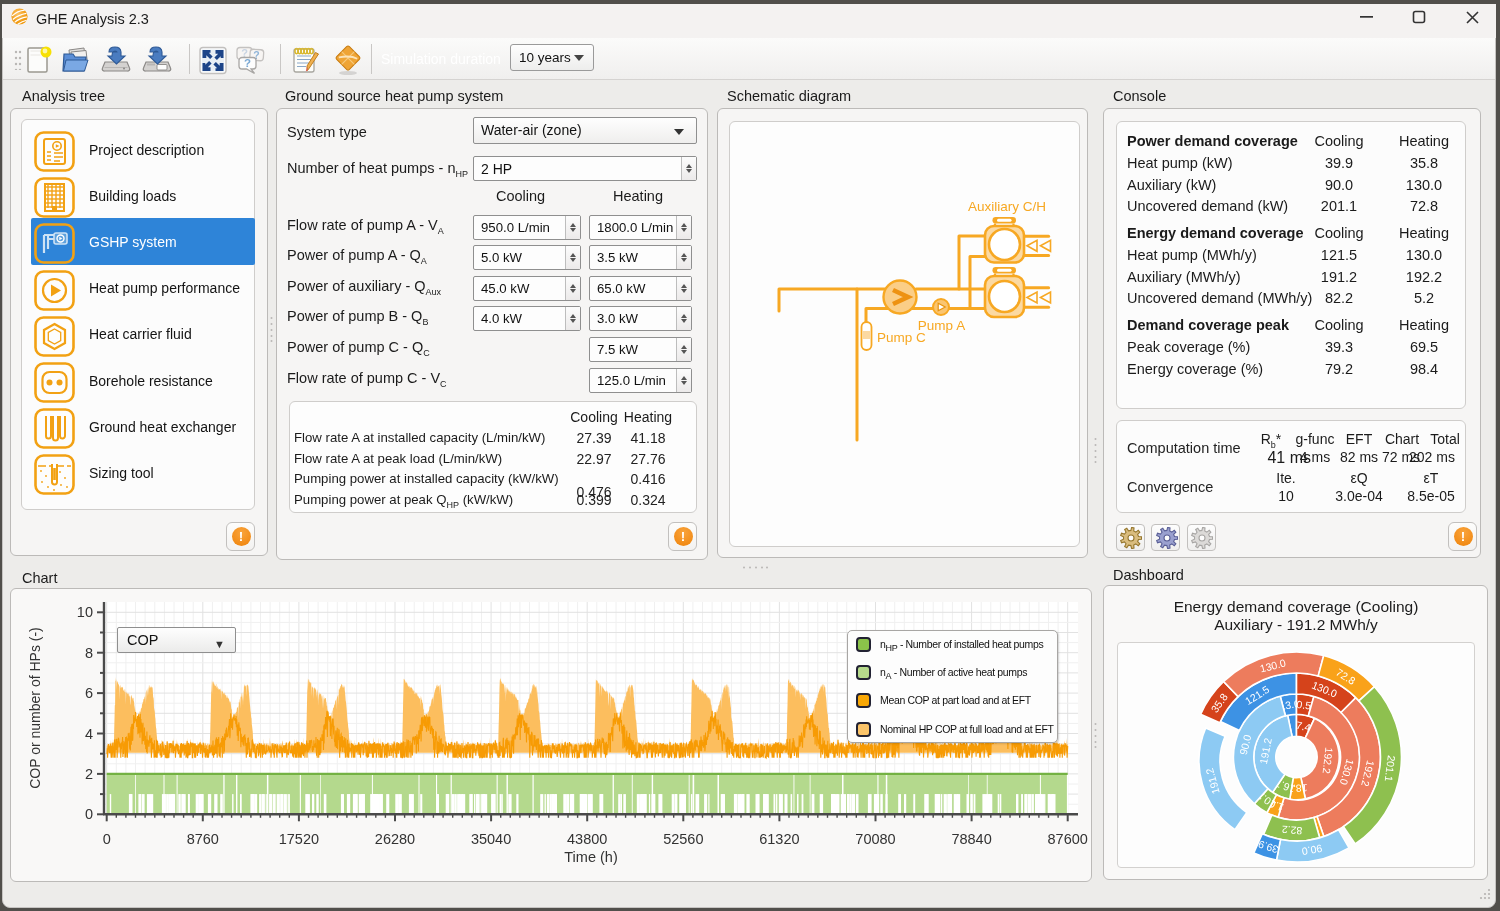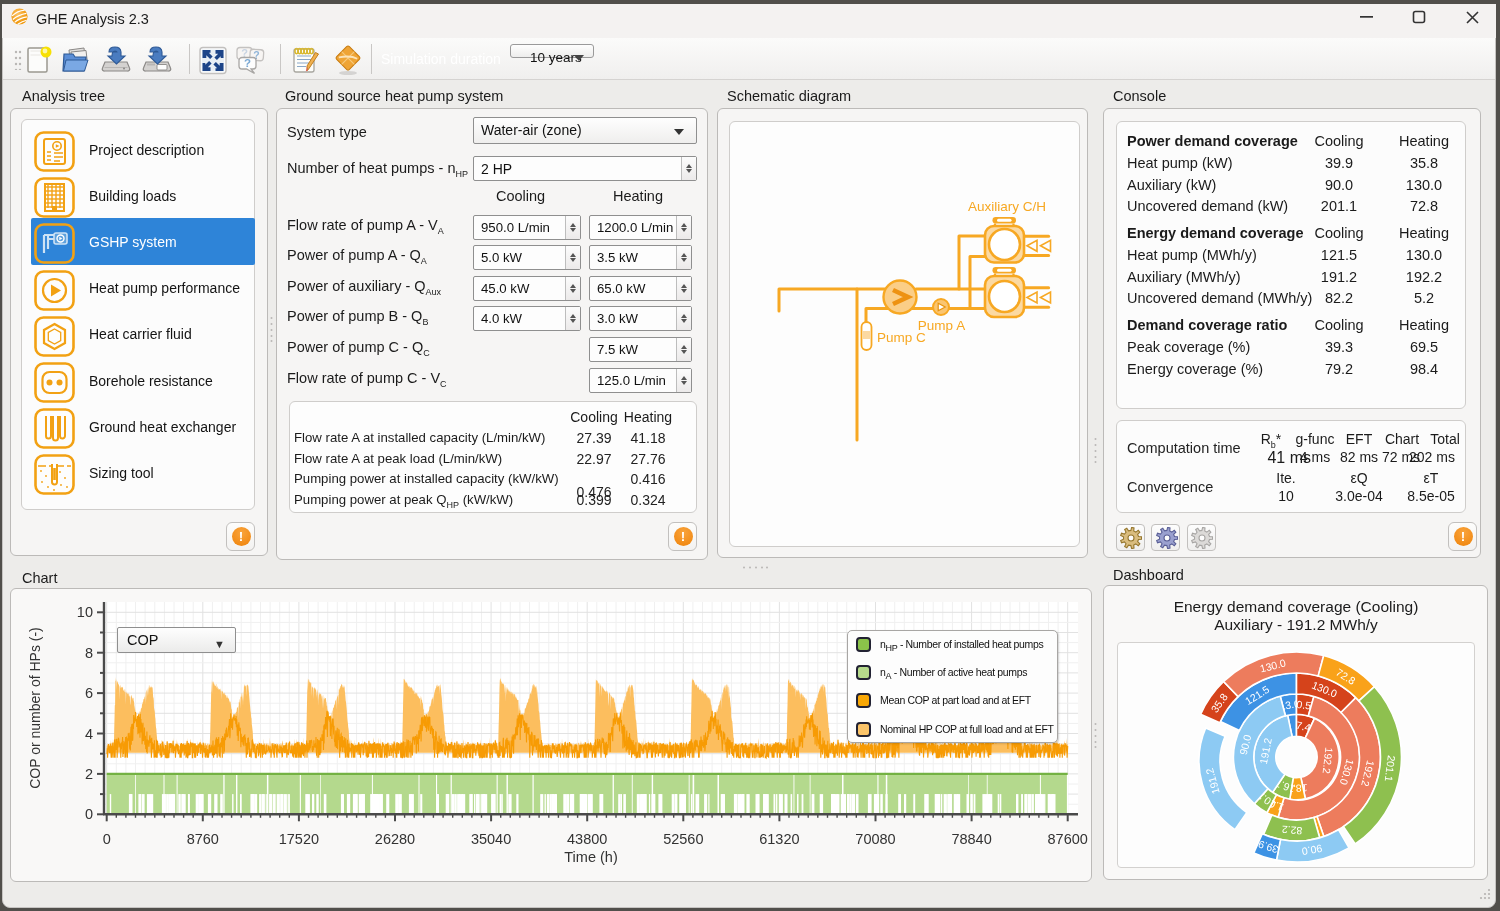--- a/index.html
+++ b/index.html
@@ -3,21 +3,21 @@
 <style>
 *{margin:0;padding:0;box-sizing:border-box;font-family:"Liberation Sans",sans-serif;}
 body{width:1500px;height:911px;position:relative;overflow:hidden;background:#514f4b;}
 .abs{position:absolute;}
 #win{left:2px;top:4px;width:1494px;height:904px;background:#edecea;border-radius:8px;border:1px solid #c6c4c2;overflow:hidden;}
 #titlebar{left:2px;top:4px;width:1494px;height:34px;background:#f4f2f1;}
 #ttxt{left:36px;top:11px;font-size:14.5px;color:#1b1b1b;}
 #toolbar{left:3px;top:38px;width:1492px;height:42px;background:linear-gradient(#fbfbfa,#f0efee);border-bottom:1px solid #d5d3d1;}
 .tsep{top:44px;width:1px;height:30px;background:#c9c7c5;}
 #simlab{left:381px;top:51px;font-size:14px;color:#ffffff;}
-#simdd{left:510px;top:44px;width:84px;height:14px;background:linear-gradient(#fefefe,#ededec);border:1px solid #9a9a9a;border-radius:3px;font-size:14px;color:#111;line-height:25px;padding-left:19px;font-size:13.5px;}
+#simdd{left:510px;top:44px;width:84px;height:27px;background:linear-gradient(#fefefe,#ededec);border:1px solid #9a9a9a;border-radius:3px;font-size:14px;color:#111;line-height:25px;padding-left:8px;font-size:13.5px;}
 #simdd:after{content:"";position:absolute;right:9px;top:10px;border:5px solid transparent;border-top:6px solid #444;}
 .plabel{font-size:14.5px;color:#1b1b1b;}
 .panel{background:#f6f5f4;border:1px solid #bcbab8;border-radius:6px;}
 .ibox{background:#fcfcfc;border:1px solid #cfcdcb;border-radius:6px;}
 .field{background:#fdfdfd;border:1px solid #8f8f8f;border-radius:2px;font-size:13.2px;color:#111;}
 .ftxt{position:absolute;left:7px;top:4px;}
 .spin{position:absolute;right:0;top:0;width:15px;height:100%;border-left:1px solid #bdbdbd;background:linear-gradient(#fcfcfc,#eceaea);}
 .spin:before{content:"";position:absolute;left:4px;top:4px;border:3.5px solid transparent;border-bottom:4px solid #555;}
 .spin:after{content:"";position:absolute;left:4px;bottom:4px;border:3.5px solid transparent;border-top:4px solid #555;}
 .flab{font-size:14.5px;color:#1b1b1b;}
@@ -247,21 +247,21 @@
     <span class="spin"></span>
   </div>
 <div class="abs flab" style="left:496px;top:188px">Cooling</div>
 <div class="abs flab" style="left:613px;top:188px">Heating</div>
 <div class="abs flab" style="left:287px;top:216.6px">Flow rate of pump A - V<sub>A</sub></div>
 <div class="abs field" style="left:473px;top:214.6px;width:108px;height:25px">
     <span class="ftxt">950.0 L/min</span>
     <span class="spin"></span>
   </div>
 <div class="abs field" style="left:589px;top:214.6px;width:103px;height:25px">
-    <span class="ftxt">1200.0 L/min</span>
+    <span class="ftxt">1800.0 L/min</span>
     <span class="spin"></span>
   </div>
 <div class="abs flab" style="left:287px;top:247.2px">Power of pump A - Q<sub>A</sub></div>
 <div class="abs field" style="left:473px;top:245.2px;width:108px;height:25px">
     <span class="ftxt">5.0 kW</span>
     <span class="spin"></span>
   </div>
 <div class="abs field" style="left:589px;top:245.2px;width:103px;height:25px">
     <span class="ftxt">3.5 kW</span>
     <span class="spin"></span>
@@ -370,21 +370,21 @@
 <div class="abs" style="left:1396px;top:225px;font-size:14.5px;color:#1b1b1b;width:56px;text-align:center">Heating</div>
 <div class="abs" style="left:1127px;top:247px;font-size:14.5px;color:#1b1b1b;white-space:nowrap">Heat pump (MWh/y)</div>
 <div class="abs" style="left:1311px;top:247px;font-size:14.5px;color:#1b1b1b;width:56px;text-align:center">121.5</div>
 <div class="abs" style="left:1396px;top:247px;font-size:14.5px;color:#1b1b1b;width:56px;text-align:center">130.0</div>
 <div class="abs" style="left:1127px;top:268.5px;font-size:14.5px;color:#1b1b1b;white-space:nowrap">Auxiliary (MWh/y)</div>
 <div class="abs" style="left:1311px;top:268.5px;font-size:14.5px;color:#1b1b1b;width:56px;text-align:center">191.2</div>
 <div class="abs" style="left:1396px;top:268.5px;font-size:14.5px;color:#1b1b1b;width:56px;text-align:center">192.2</div>
 <div class="abs" style="left:1127px;top:290px;font-size:14.5px;color:#1b1b1b;white-space:nowrap">Uncovered demand (MWh/y)</div>
 <div class="abs" style="left:1311px;top:290px;font-size:14.5px;color:#1b1b1b;width:56px;text-align:center">82.2</div>
 <div class="abs" style="left:1396px;top:290px;font-size:14.5px;color:#1b1b1b;width:56px;text-align:center">5.2</div>
-<div class="abs" style="left:1127px;top:317px;font-size:14.5px;font-weight:bold;color:#1b1b1b;white-space:nowrap">Demand coverage ratio</div>
+<div class="abs" style="left:1127px;top:317px;font-size:14.5px;font-weight:bold;color:#1b1b1b;white-space:nowrap">Demand coverage peak</div>
 <div class="abs" style="left:1311px;top:317px;font-size:14.5px;color:#1b1b1b;width:56px;text-align:center">Cooling</div>
 <div class="abs" style="left:1396px;top:317px;font-size:14.5px;color:#1b1b1b;width:56px;text-align:center">Heating</div>
 <div class="abs" style="left:1127px;top:339px;font-size:14.5px;color:#1b1b1b;white-space:nowrap">Peak coverage (%)</div>
 <div class="abs" style="left:1311px;top:339px;font-size:14.5px;color:#1b1b1b;width:56px;text-align:center">39.3</div>
 <div class="abs" style="left:1396px;top:339px;font-size:14.5px;color:#1b1b1b;width:56px;text-align:center">69.5</div>
 <div class="abs" style="left:1127px;top:360.5px;font-size:14.5px;color:#1b1b1b;white-space:nowrap">Energy coverage (%)</div>
 <div class="abs" style="left:1311px;top:360.5px;font-size:14.5px;color:#1b1b1b;width:56px;text-align:center">79.2</div>
 <div class="abs" style="left:1396px;top:360.5px;font-size:14.5px;color:#1b1b1b;width:56px;text-align:center">98.4</div>
 <div class="abs ibox" style="left:1116px;top:420px;width:350px;height:93px"></div>
 <div class="abs" style="left:1127px;top:440px;font-size:14.5px;color:#222">Computation time</div>

